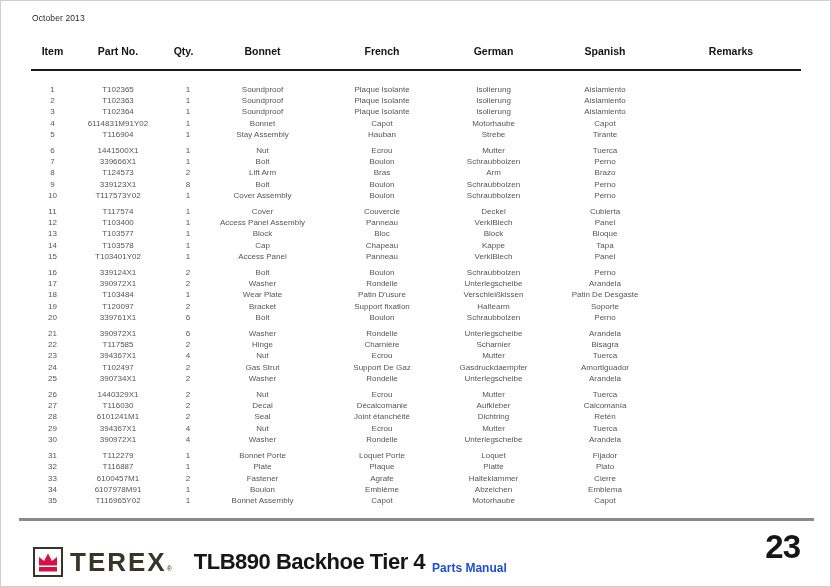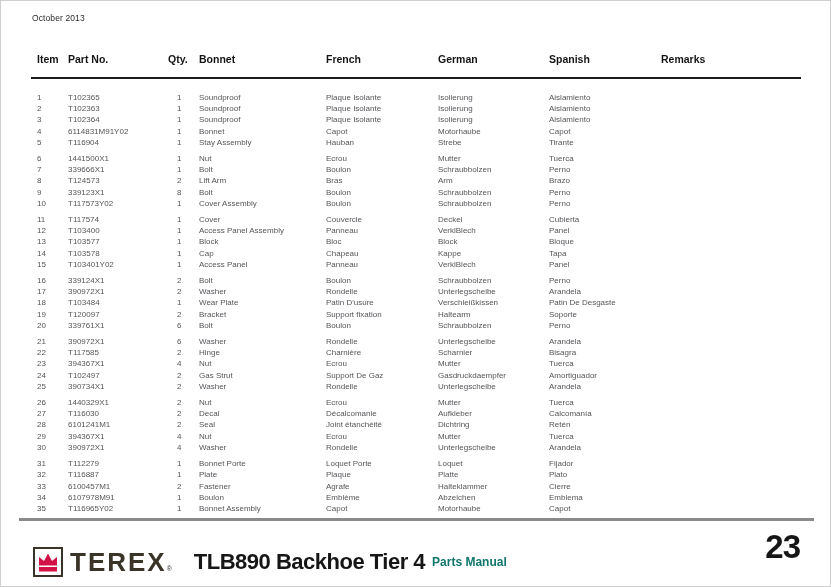--- a/index.html
+++ b/index.html
@@ -19,21 +19,21 @@
   .page{
     position:absolute;inset:0;
     border:1px solid #cfcfcf;
     background:#ffffff;
   }
   .date{
     position:absolute;left:31px;top:12px;
     font-size:8.5px;color:#2b2b2b;letter-spacing:.1px;
   }
   .table-area{
-    position:absolute;left:30px;top:52px;width:770px;
+    position:absolute;left:30px;top:44px;width:770px;text-align:center;
   }
   .thead{
     display:grid;
     grid-template-columns:37px 100px 31px 127px 112px 111px 112px 1fr;
     font-size:10.5px;font-weight:bold;color:var(--heading-text);
     padding-bottom:12px;
     border-bottom:2px solid #1b1b1b;
   }
   .tbody{margin-top:13px;}
   .tgroup{margin-bottom:5px;}
@@ -56,27 +56,27 @@
   .logo-box{
     width:30px;height:30px;border:2px solid var(--footer-brand);
     background:#ffffff;display:flex;align-items:center;justify-content:center;
   }
   .brand-wrap{display:flex;align-items:flex-start;margin-left:7px;}
   .brand{
     font-size:26px;font-weight:bold;color:var(--footer-brand);
     letter-spacing:2px;line-height:30px;
   }
   .regmark{font-size:7px;color:var(--footer-brand);margin-top:18px;}
-  .title-wrap{display:flex;align-items:center;margin-left:22px;}
+  .title-wrap{display:flex;align-items:flex-end;margin-left:22px;}
   .doc-title{
     font-size:22px;font-weight:bold;color:#161616;
     letter-spacing:-0.5px;white-space:nowrap;
   }
   .doc-subtitle{
-    font-size:12px;font-weight:bold;color:#0f766e;margin-left:7px;white-space:nowrap;
+    font-size:12px;font-weight:bold;color:#1d4ed8;margin-left:7px;white-space:nowrap;
   }
   .page-number{
     position:absolute;right:30px;top:527px;
     font-size:33px;font-weight:bold;color:#161616;letter-spacing:-1px;
   }
 </style>
 </head>
 <body>
 
 <div class="page">

